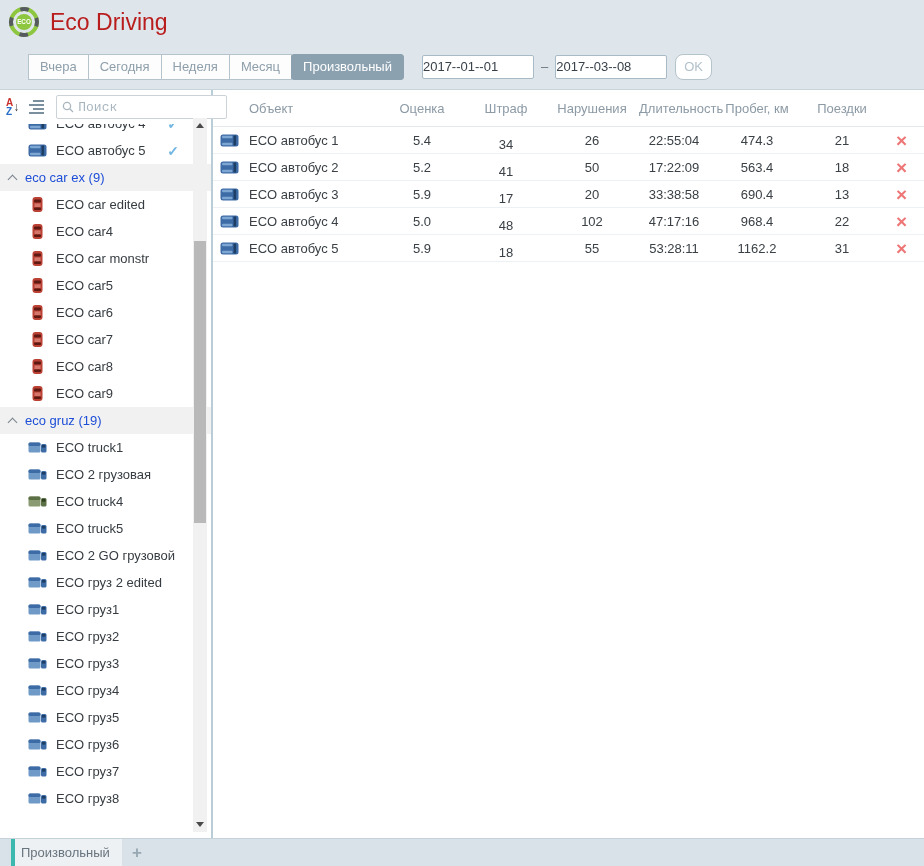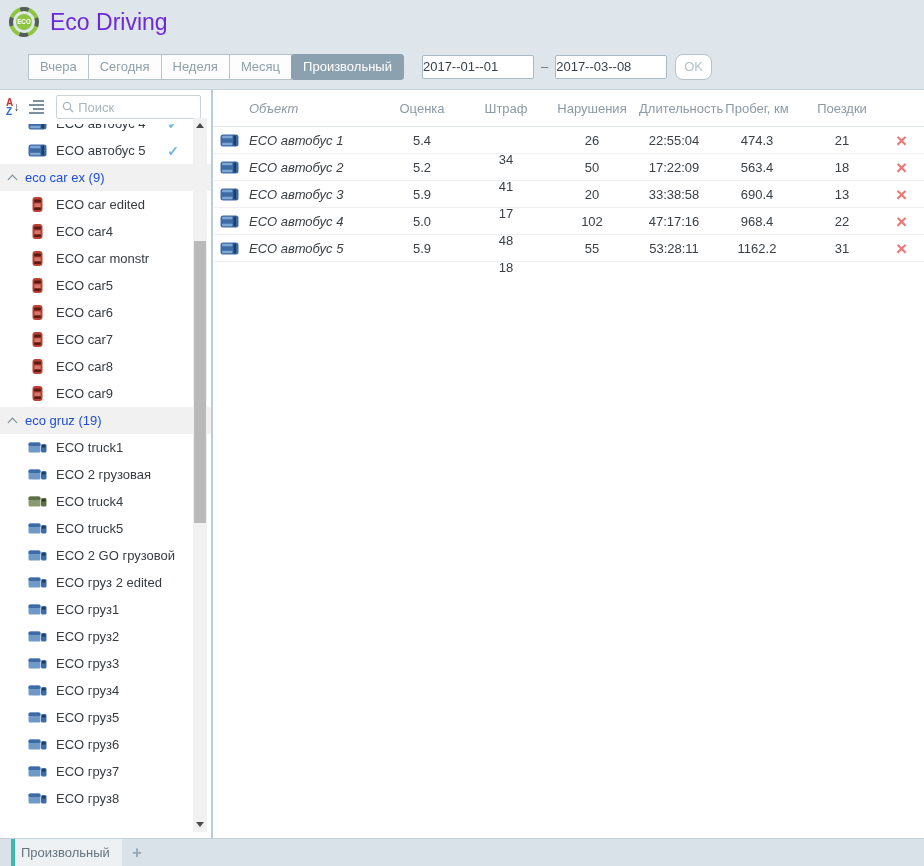--- a/index.html
+++ b/index.html
@@ -2,21 +2,21 @@
 <html><head>
 <meta charset="utf-8">
 <style>
   * { box-sizing: border-box; margin: 0; padding: 0; }
   html,body { width: 924px; height: 866px; overflow: hidden; }
   body { font-family: "Liberation Sans", sans-serif; background: #fff; color: #3a4045; }
 
   
   .topbar { height: 90px; background: #dfe6eb; border-bottom: 1px solid #c8d4db; }
   .title-row { height: 44px; display: flex; align-items: center; padding-left: 8px; }
-  .app-title { font-size: 23px; color: #6d28d9; margin-left: 10px; }
+  .app-title { font-size: 23px; color: #b91c1c; margin-left: 10px; }
   .controls-row { height: 45px; display: flex; align-items: center; padding-left: 8px; }
   .seg-group { display: flex; padding-left: 20px; }
   .seg-btn { height: 26px; line-height: 24px; padding: 0 11px; background: #fdfdfd;
              border: 1px solid #b5c3cc; color: #8e9fab; font-size: 13px; margin-left: -1px;
              font-family: inherit; cursor: pointer; }
   .seg-btn:first-child { margin-left: 0; }
   .seg-btn.active { background: #8ba1b0; border-color: #8ba1b0; color: #fff;
                     border-radius: 3px; position: relative; z-index: 1; }
   .date-group { display: flex; align-items: center; margin-left: 18px; }
   .date-input { width: 112px; height: 24px; border: 1px solid #a7bac5; border-radius: 2px;
@@ -33,22 +33,22 @@
 
   
   .sidebar { width: 211px; position: relative; flex: none; }
   .sidebar-toolbar { height: 34px; display: flex; align-items: center; padding-left: 6px; }
   .az-icon { display: inline-flex; align-items: center; cursor: pointer; margin-right: 6px; }
   .az-col { display: flex; flex-direction: column; }
   .az-a { color: #c9302c; font-size: 10px; line-height: 9px; font-weight: bold; }
   .az-z { color: #2a6fc9; font-size: 10px; line-height: 9px; font-weight: bold; }
   .az-arrow { color: #3c3c3c; font-size: 12px; margin-left: 0px; }
   .tree-icon { display: inline-flex; cursor: pointer; margin: 0 4px; }
-  .search-box { width: 145px; height: 24px; border: 1px solid #ccd3d8; border-radius: 2px;
-                margin-left: 6px; display: flex; align-items: center; background: #fff; padding: 0 5px; }
+  .search-box { width: 171px; height: 24px; border: 1px solid #ccd3d8; border-radius: 2px;
+                margin-left: 6px; display: flex; align-items: center; background: #fff; padding: 0 5px; font-family: Liberation Mono, monospace; }
   .search-box input { border: none; outline: none; flex: 1; min-width: 0; font-size: 13px;
                       color: #4a545c; margin-left: 4px; font-family: inherit; }
   .search-box input::placeholder { color: #a9b6bf; }
   .unit-list { position: absolute; top: 34px; bottom: 0; left: 0; right: 0; overflow: hidden; }
   .unit-list > div:first-child { margin-top: -14px; }
   .u-row, .g-row { height: 27px; display: flex; align-items: center; font-size: 13px; cursor: pointer; }
   .g-row { background: #f1f1f1; color: #1d4ed8; padding-left: 9px; }
   .g-label { margin-left: 9px; }
   .chev { width: 7px; height: 7px; border-left: 1.5px solid #78838c; border-top: 1.5px solid #78838c;
           transform: rotate(45deg); margin-top: 3px; }
@@ -64,23 +64,23 @@
   .sb-up   { top: 5px; border-bottom: 5px solid #4a4a4a; }
   .sb-down { bottom: 5px; border-top: 5px solid #4a4a4a; }
   .sb-thumb { position: absolute; left: 1px; width: 12px; top: 123px; height: 282px; background: #b9b9b9; }
 
   
   .content { flex: 1; overflow: hidden; }
   .trow { display: grid; grid-template-columns: 32px 132px 90px 78px 94px 70px 96px 74px 1fr; align-items: center; }
   .t-head { height: 37px; color: #8c9aa5; font-size: 13px; border-bottom: 1px solid #e4e9ec; }
   .t-row { height: 27px; font-size: 13px; color: #3a4045; border-bottom: 1px solid #eef1f3; }
   .c { text-align: center; }
-  .c-name { text-align: left; padding-left: 4px; white-space: nowrap; font-style: italic; }
+  .c-name { text-align: left; padding-left: 4px; white-space: nowrap; }
   .c-icon { display: flex; justify-content: center; }
-  .penalty { position: relative; top: 19px; }
+  .penalty { position: relative; top: 4px; }
   .c-del { color: #ee7676; font-size: 19px; font-weight: bold; line-height: 19px; cursor: pointer; }
 
   
   .footer { height: 28px; background: #d9e2e8; border-top: 1px solid #c6d2da; display: flex; align-items: stretch; }
   .f-tab { display: flex; align-items: center; background: #edf1f4; border-left: 4px solid #3cb8ae;
            margin-left: 11px; padding: 0 12px 0 6px; font-size: 13px; color: #68747e; cursor: pointer; }
   .f-add { width: 30px; display: flex; align-items: center; justify-content: center;
            color: #97a8b3; font-size: 17px; font-weight: bold; cursor: pointer; }
 </style>
 </head>

